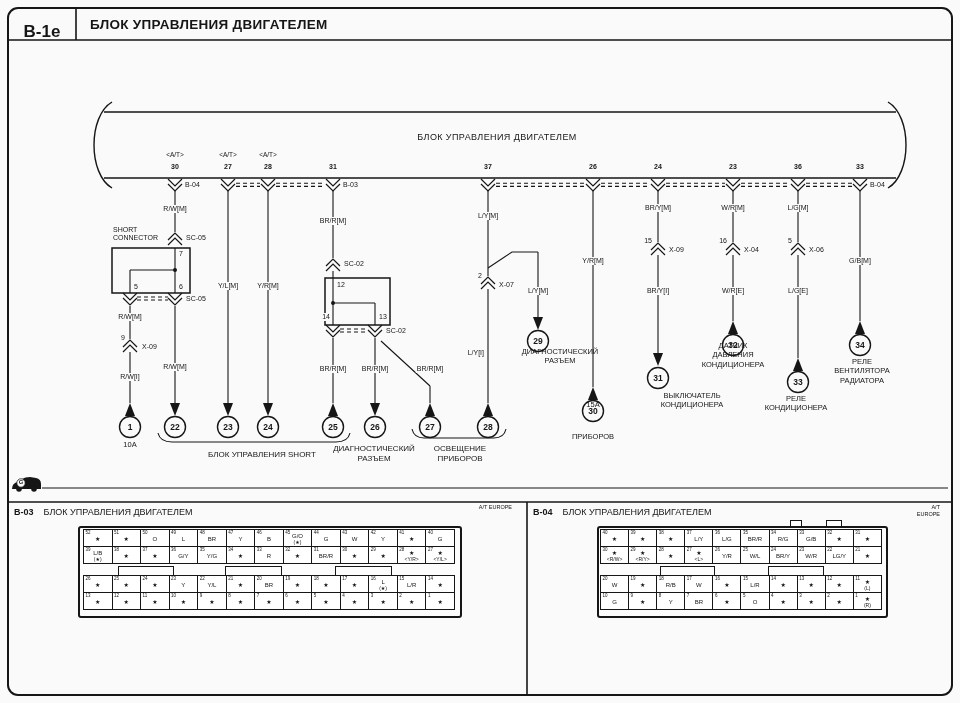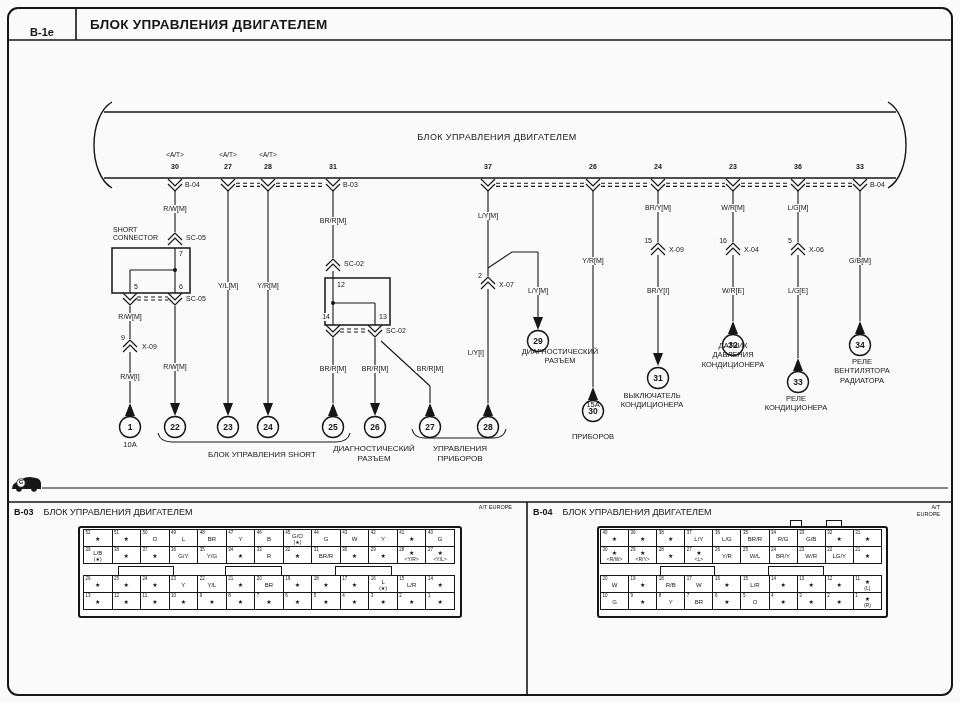--- a/index.html
+++ b/index.html
@@ -1,21 +1,21 @@
 <!DOCTYPE html>
 <html><head>
 <meta charset="utf-8">
 <style>
   html,body{margin:0;padding:0;background:#e9e9e9;}
   .page{position:relative;width:960px;height:703px;background:#fafafa;overflow:hidden;
         font-family:"Liberation Sans","DejaVu Sans",sans-serif;color:#161616;}
   svg{position:absolute;left:0;top:0;}
   .abs{position:absolute;}
   .hdr-code{position:absolute;left:8px;top:8px;width:68px;height:47px;display:flex;align-items:center;justify-content:center;
-            font-size:11px;font-weight:600;}
+            font-size:17px;font-weight:600;}
   .hdr-title{position:absolute;left:90px;top:8px;height:32px;display:flex;align-items:center;
              font-size:13.5px;font-weight:600;letter-spacing:.3px;}
   .ecu-title{position:absolute;transform:translateX(-50%);font-size:9px;font-weight:500;letter-spacing:.4px;white-space:nowrap;}
   .lbl{position:absolute;transform:translateX(-50%);font-size:7px;line-height:1.2;text-align:center;
        background:#fafafa;padding:0 1px;white-space:pre-line;}
   .lbl-l{position:absolute;font-size:7px;line-height:1.2;text-align:left;background:#fafafa;padding:0 1px;white-space:pre-line;}
   .lbl-r{position:absolute;transform:translateX(-100%);font-size:7px;line-height:1.2;text-align:right;
          background:#fafafa;padding:0 1px;white-space:pre-line;}
   .tag{font-size:6.5px;}
   .pin-no{font-size:7px;font-weight:600;background:transparent;}
@@ -249,34 +249,34 @@
   <div class="cnum" style="left:658px;top:378px">31</div>
   <div class="cnum" style="left:733px;top:345px">32</div>
   <div class="cnum" style="left:798px;top:382px">33</div>
   <div class="cnum" style="left:860px;top:345px">34</div>
 
   <div class="comp" style="left:130px;top:440px">10A</div>
   <div class="comp" style="left:560px;top:347px">ДИАГНОСТИЧЕСКИЙ
 РАЗЪЕМ</div>
   <div class="comp" style="left:593px;top:400px">15A</div>
   <div class="comp" style="left:593px;top:432px">ПРИБОРОВ</div>
-  <div class="comp" style="left:652px;top:391px">ВЫКЛЮЧАТЕЛЬ
+  <div class="comp" style="left:692px;top:391px">ВЫКЛЮЧАТЕЛЬ
 КОНДИЦИОНЕРА</div>
   <div class="comp" style="left:733px;top:341px">ДАТЧИК
 ДАВЛЕНИЯ
 КОНДИЦИОНЕРА</div>
   <div class="comp" style="left:796px;top:394px">РЕЛЕ
 КОНДИЦИОНЕРА</div>
   <div class="comp" style="left:862px;top:357px">РЕЛЕ
 ВЕНТИЛЯТОРА
 РАДИАТОРА</div>
   <div class="brace-lbl" style="left:262px;top:450px">БЛОК УПРАВЛЕНИЯ SHORT</div>
   <div class="brace-lbl" style="left:374px;top:444px">ДИАГНОСТИЧЕСКИЙ
 РАЗЪЕМ</div>
-  <div class="brace-lbl" style="left:460px;top:444px">УПРАВЛЕНИЯ
+  <div class="brace-lbl" style="left:460px;top:444px">ОСВЕЩЕНИЕ
 ПРИБОРОВ</div>
 
   <div class="abs" style="left:21px;top:479px;transform:translateX(-50%);font-size:6px;font-weight:700">G</div>
 
   <div class="panel-hdr" style="left:14px;top:507px">
     <span class="code">B-03</span>
     <span>БЛОК УПРАВЛЕНИЯ ДВИГАТЕЛЕМ</span>
   </div>
   <div class="note" style="left:512px;top:504px">A/T
 EUROPE</div>

